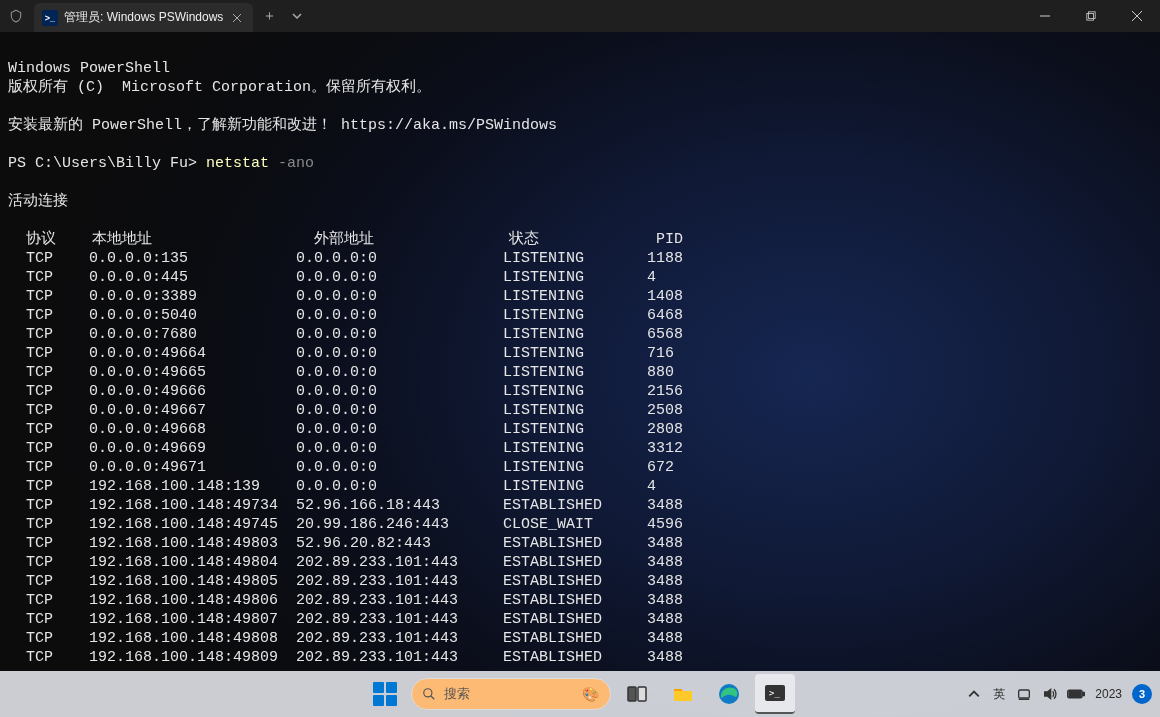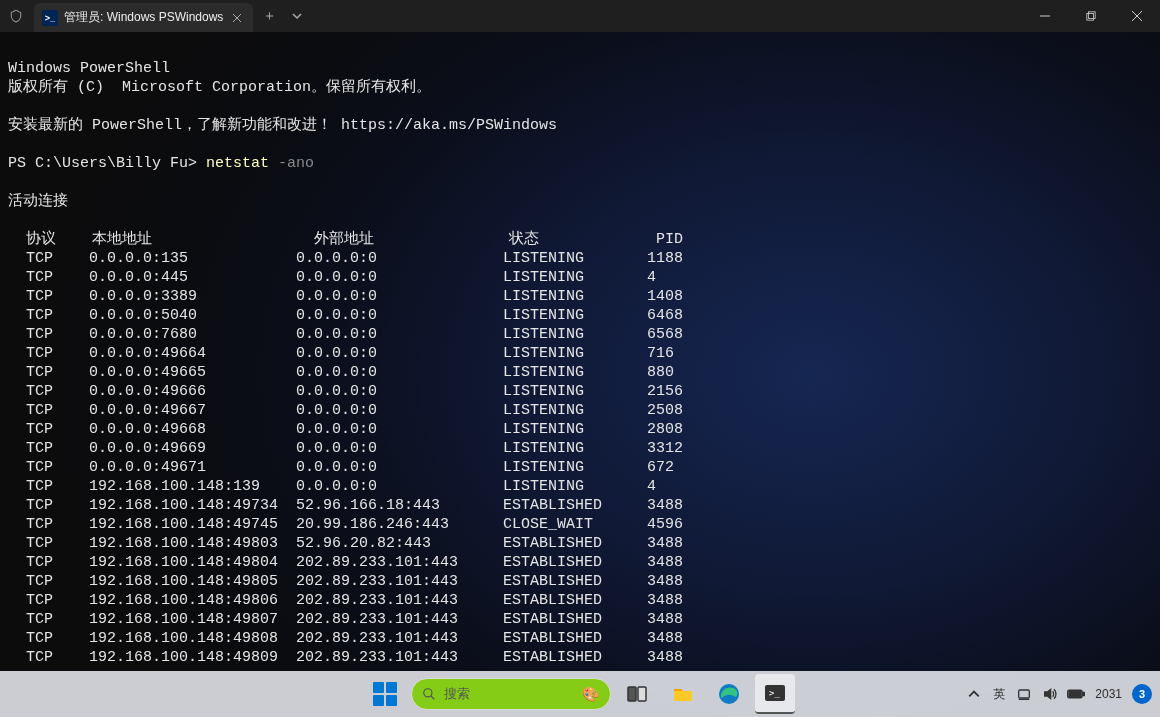--- a/index.html
+++ b/index.html
@@ -149,21 +149,21 @@
       grid-template-columns: 1fr 1fr;
       grid-template-rows: 1fr 1fr;
       gap: 2px;
     }
     .start-icon div { background: #0078d4; border-radius: 1px;}
     .search-box {
       display: flex;
       align-items: center;
       height: 32px;
       width: 200px;
-      background: #84cc16;
+      background: #fdba74;
       border-radius: 16px;
       padding: 0 10px;
       gap: 8px;
       color: #555;
       font-size: 13px;
       border: 1px solid #ddd;
     }
     .search-box .deco {
       margin-left: auto;
       font-size: 14px;
@@ -348,18 +348,18 @@
           </svg>
       </div>
       <div class="tray-icon">
         <svg width="18" height="12" viewBox="0 0 24 14" fill="none" stroke="#333" stroke-width="2">
             <rect x="1" y="2" width="19" height="10" rx="2"></rect>
             <rect x="21" y="5" width="2" height="4" fill="#333"></rect>
             <rect x="3" y="4" width="15" height="6" fill="#333"></rect>
           </svg>
       </div>
     </div>
-    <span>2031</span>
+    <span>2023</span>
     <div class="notif-badge">
       <span>3</span>
     </div>
   </div>
 </div>
 
 </body></html>

